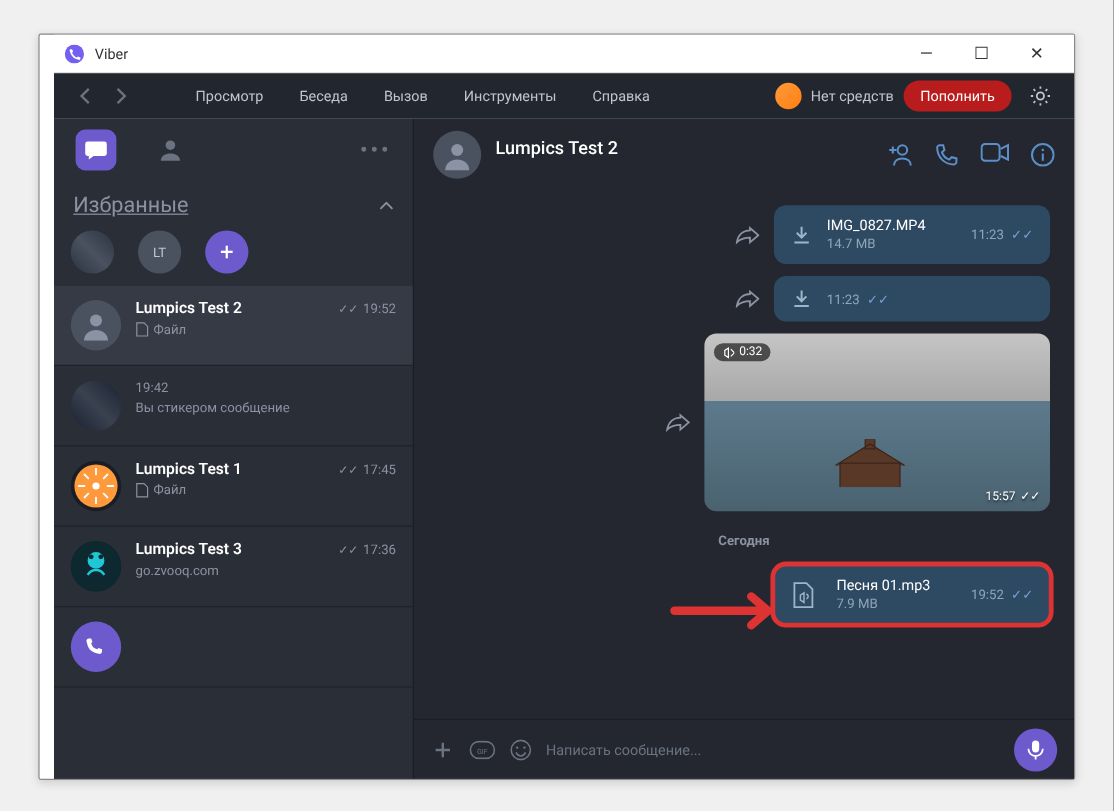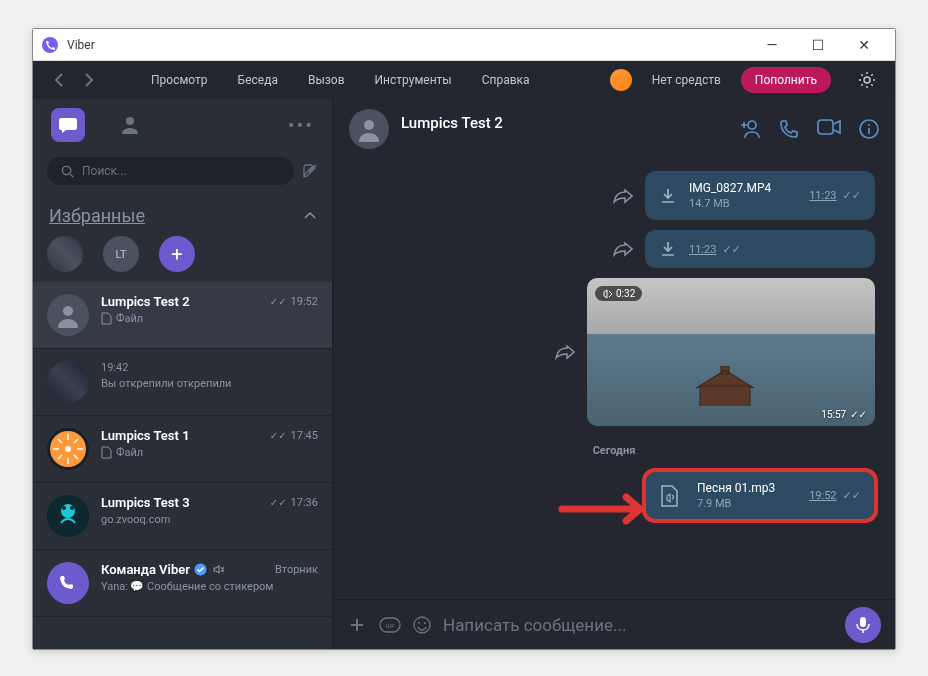--- a/index.html
+++ b/index.html
@@ -1,33 +1,33 @@
 <!DOCTYPE html>
 <html><head>
   <meta charset="utf-8">
   <style>
     * { margin: 0; padding: 0; box-sizing: border-box; font-family: -apple-system, BlinkMacSystemFont, 'Segoe UI', Roboto, sans-serif; }
     body { background: #f0f0f0; width: 928px; height: 676px; overflow: hidden; position: relative; }
     
-    .window { position: absolute; top: 28px; left: 32px; width: 864px; height: 622px; background: #fff; border: 1px solid #888; border-radius: 2px; box-shadow: 0 2px 8px rgba(0,0,0,0.15); display: flex; flex-direction: column; }
+    .window { position: absolute; top: 28px; left: 32px; width: 864px; height: 622px; background: #fff; border: 1px solid #888; border-radius: 2px; box-shadow: 0 2px 8px rgba(0,0,0,0.15); display: flex; flex-direction: column; padding-left: 12px; }
     
     .titlebar { height: 32px; background: #fff; display: flex; align-items: center; padding: 0 8px; border-bottom: 1px solid #e0e0e0; }
     .titlebar-icon { width: 18px; height: 18px; margin-right: 8px; display: flex; align-items: center; justify-content: center; }
     .titlebar-text { font-size: 12px; color: #333; flex: 1; }
     .win-controls { display: flex; gap: 0; }
     .win-btn { width: 46px; height: 31px; display: flex; align-items: center; justify-content: center; font-size: 14px; color: #333; cursor: pointer; }
     
     .menubar { height: 38px; background: #22262f; display: flex; align-items: center; padding: 0 12px; gap: 2px; }
     .nav-arrow { width: 28px; height: 28px; display: flex; align-items: center; justify-content: center; color: #6b7280; cursor: pointer; }
     .menu-spacer { width: 30px; }
     .menu-item { color: #bfc5d0; font-size: 12px; padding: 0 14px; cursor: pointer; }
-    .menu-right { margin-left: auto; display: flex; align-items: center; gap: 20px; }
+    .menu-right { margin-left: auto; display: flex; align-items: center; gap: 8px; }
     .orange-dot { width: 22px; height: 22px; border-radius: 50%; background: linear-gradient(135deg, #ff9a3c, #ff8010); }
     .balance-text { color: #bfc5d0; font-size: 12px; }
-    .topup-btn { background: #be185d; color: #fff; font-size: 12px; padding: 6px 14px; border-radius: 14px; cursor: pointer; }
+    .topup-btn { background: #b91c1c; color: #fff; font-size: 12px; padding: 6px 14px; border-radius: 14px; cursor: pointer; }
     .gear-icon { color: #bfc5d0; cursor: pointer; padding: 0 6px; }
     
     .body { flex: 1; display: flex; overflow: hidden; background: #2a2e37; }
     
     .sidebar { width: 300px; background: #2a2e37; display: flex; flex-direction: column; border-right: 1px solid #1a1d24; }
     .sidebar-tabs { height: 52px; display: flex; align-items: center; padding: 0 18px; gap: 28px; }
     .tab-icon { width: 34px; height: 34px; display: flex; align-items: center; justify-content: center; border-radius: 8px; cursor: pointer; color: #6b7280; }
     .tab-icon.active { background: #6d5acd; color: #fff; }
     .tab-dots { margin-left: auto; color: #6b7280; font-size: 20px; letter-spacing: 2px; cursor: pointer; }
     
@@ -68,33 +68,33 @@
     .messages { flex: 1; overflow-y: auto; padding: 12px 20px; display: flex; flex-direction: column; gap: 10px; }
     .msg-row { display: flex; justify-content: flex-end; align-items: center; gap: 12px; }
     .forward-icon { color: #8b92a3; cursor: pointer; }
     .file-bubble { background: #2e4a63; border-radius: 10px; padding: 10px 14px; display: flex; align-items: center; gap: 12px; min-width: 230px; }
     .file-bubble.highlighted { outline: 4px solid #d33; outline-offset: -1px; border-radius: 10px; gap: 18px; }
     .file-dl-icon { color: #9db5c9; }
     .file-info { flex: 1; }
     .file-name { color: #fff; font-size: 12px; }
     .file-size { color: #8fa5b8; font-size: 11px; margin-top: 2px; }
     .file-meta { display: flex; align-items: center; gap: 6px; }
-    .file-time { color: #8fa5b8; font-size: 11px; text-decoration: underline; }
+    .file-time { color: #8fa5b8; font-size: 11px; }
     .file-ticks { color: #7b9ed1; font-size: 11px; }
     
     .video-bubble { width: 288px; height: 148px; border-radius: 10px; background: linear-gradient(180deg, #c5c5c5 0%, #a8a8a8 38%, #5d7a8c 38%, #4a6270 100%); position: relative; overflow: hidden; }
     .video-dur-badge { position: absolute; top: 8px; left: 8px; background: rgba(0,0,0,0.6); color: #fff; font-size: 10px; padding: 2px 7px; border-radius: 10px; display: flex; align-items: center; gap: 4px; }
     .video-time-badge { position: absolute; bottom: 6px; right: 8px; color: #fff; font-size: 10px; text-shadow: 0 1px 2px rgba(0,0,0,0.6); display: flex; align-items: center; gap: 4px; }
     .video-roof { position: absolute; bottom: 20px; left: 38%; width: 58px; height: 40px; }
     
     .date-divider { text-align: center; color: #8b92a3; font-size: 11px; padding: 8px 0 4px; font-weight: bold; }
     
     .composer { height: 50px; border-top: 1px solid #1a1d24; display: flex; align-items: center; padding: 0 14px; gap: 12px; }
     .composer-btn { color: #6b7280; cursor: pointer; }
-    .composer-input { flex: 1; color: #6b7280; font-size: 17px; }
+    .composer-input { flex: 1; color: #6b7280; font-size: 12px; }
     .mic-btn { width: 36px; height: 36px; border-radius: 50%; background: #6d5acd; display: flex; align-items: center; justify-content: center; color: #fff; cursor: pointer; }
     
     .red-arrow { position: absolute; top: 492px; left: 558px; }
     
     svg { display: block; }
   </style>
 </head>
 <body>
 
 <div class="window">
@@ -153,34 +153,20 @@
           </div>
         <div class="tab-icon">
             <svg width="22" height="22" viewBox="0 0 22 22">
               <circle cx="11" cy="7" r="4" fill="currentColor"></circle>
               <path d="M3 20c0-4 4-6 8-6s8 2 8 6" fill="currentColor"></path>
             </svg>
           </div>
         <div class="tab-dots">•••</div>
       </div>
 
-      <div class="search-row">
-        <div class="search-box">
-          <svg width="13" height="13" viewBox="0 0 14 14">
-              <circle cx="6" cy="6" r="4.5" stroke="currentColor" stroke-width="1.5" fill="none"></circle>
-              <path d="M10 10l3 3" stroke="currentColor" stroke-width="1.5"></path>
-            </svg>
-          <span>Поиск...</span>
-        </div>
-        <div class="compose-btn">
-            <svg width="16" height="16" viewBox="0 0 16 16">
-              <path d="M2 14V4a2 2 0 012-2h6M14 2l-7 7M2 14l3-1 8-8-2-2-8 8-1 3z" stroke="currentColor" stroke-width="1.3" fill="none"></path>
-            </svg>
-          </div>
-      </div>
 
       <div class="section-header">
         <span>Избранные</span>
         <span class="section-chevron">
             <svg width="12" height="8" viewBox="0 0 12 8">
               <path d="M1 6l5-5 5 5" stroke="currentColor" stroke-width="1.5" fill="none"></path>
             </svg>
           </span>
       </div>
 
@@ -212,21 +198,21 @@
               </div>
           </div>
         </div>
         <div class="chat-item">
           <div class="chat-avatar" style="background:linear-gradient(45deg,#1a2030,#3a4250,#1a2030);"></div>
           <div class="chat-info">
             <div class="chat-row1">
                 <span class="chat-time">19:42</span>
               </div>
             <div class="chat-preview">
-                <span>Вы открепили открепили</span>
+                <span>Вы стикером сообщение</span>
               </div>
           </div>
         </div>
         <div class="chat-item">
           <div class="chat-avatar orange">
               <svg width="42" height="42" viewBox="0 0 42 42">
                 <circle cx="21" cy="21" r="18" fill="#ff9a3c"></circle>
                 <circle cx="21" cy="21" r="3" fill="#fff"></circle>
                 <g stroke="#fff" stroke-width="1.5" fill="none">
                   <path d="M21 6v6M21 30v6M6 21h6M30 21h6M11 11l4 4M27 27l4 4M11 31l4-4M27 15l4-4"></path>
@@ -267,38 +253,20 @@
                 <span>go.zvooq.com</span>
               </div>
           </div>
         </div>
         <div class="chat-item">
           <div class="chat-avatar purple">
               <svg width="26" height="26" viewBox="0 0 26 26">
                 <path d="M7 6c-1 0-2 1-2 2l1 4c1 3 3 5 6 6l4 1c1 0 2-1 2-2v-2l-3-1-1 1c-3-1-4-2-5-5l1-1-1-3H7z" fill="#fff"></path>
               </svg>
             </div>
-          <div class="chat-info">
-            <div class="chat-row1">
-                <span class="chat-name">
-                  <span>Команда Viber</span> 
-                  <svg width="13" height="13" viewBox="0 0 13 13">
-                    <circle cx="6.5" cy="6.5" r="6" fill="#4a9eff"></circle>
-                    <path d="M3.5 6.5l2 2 4-4" stroke="#fff" stroke-width="1.5" fill="none"></path>
-                  </svg> 
-                  <svg width="13" height="13" viewBox="0 0 13 13">
-                    <path d="M3 5v3h2l3 2V3L5 5H3zM10 4l3 5M13 4l-3 5" stroke="#8b92a3" stroke-width="1.2" fill="none"></path>
-                  </svg>
-                </span>
-                <span class="chat-time">Вторник</span>
-              </div>
-            <div class="chat-preview">
-                <span>Yana: 💬 Сообщение со стикером</span>
-              </div>
-          </div>
         </div>
       </div>
     </div>
 
     <div class="main">
       <div class="chat-header">
         <div class="header-avatar">
             <svg width="26" height="26" viewBox="0 0 26 26">
               <circle cx="13" cy="9" r="5" fill="currentColor"></circle>
               <path d="M3 26c0-6 5-9 10-9s10 3 10 9" fill="currentColor"></path>

